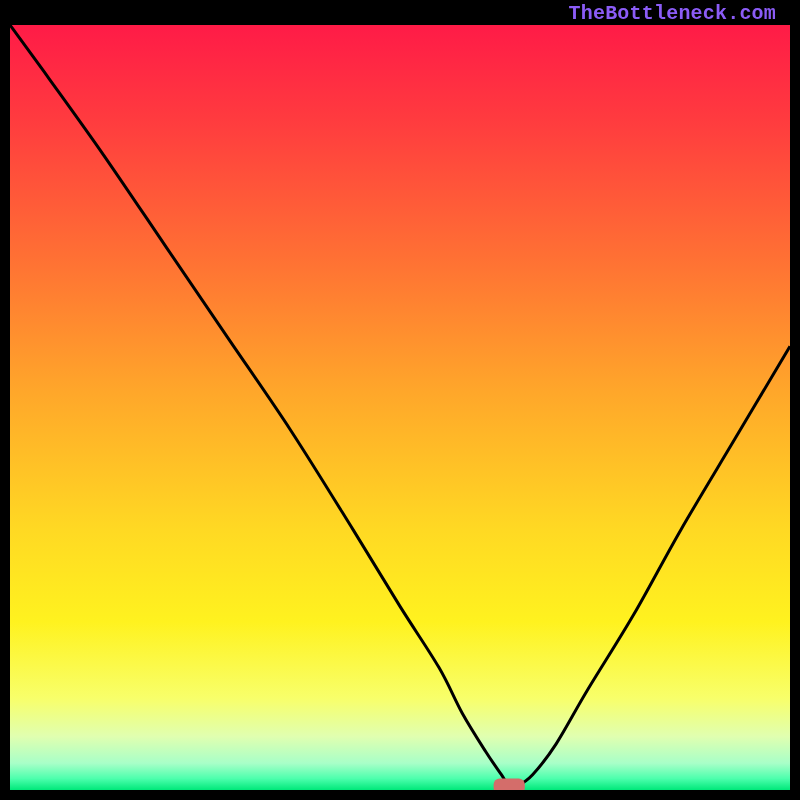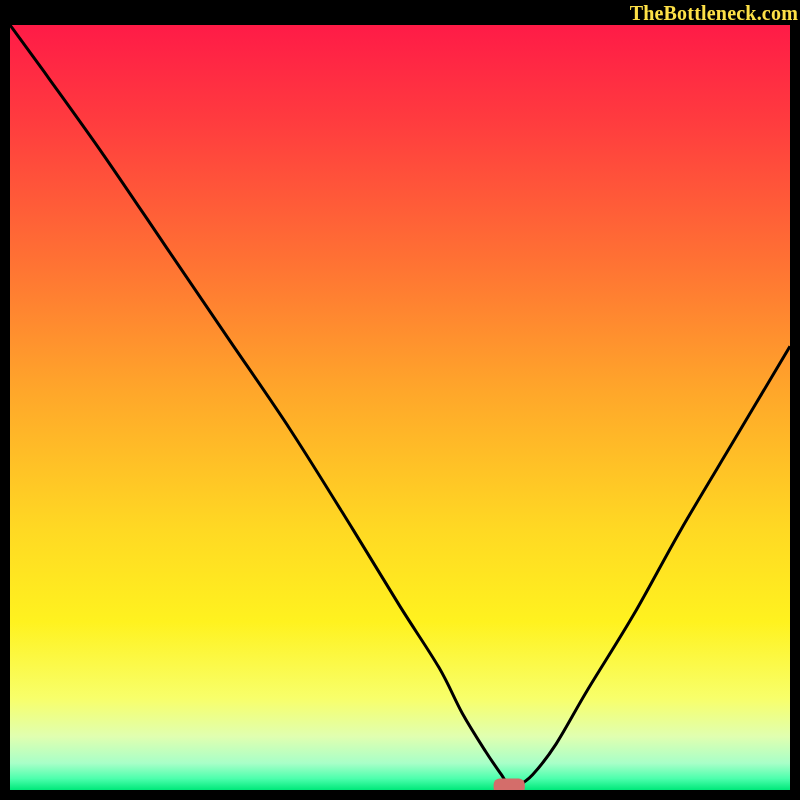--- a/index.html
+++ b/index.html
@@ -14,25 +14,25 @@
     position: absolute;
     left: 10px;
     top: 25px;
     width: 780px;
     height: 765px;
     background: #000;
   }
   .watermark {
     position: absolute;
     top: 2px;
-    right: 2px;
-    font-family: Liberation Serif, serif;
+    right: 24px;
+    font-family: Liberation Mono, monospace;
     font-size: 20px;
     font-weight: 600;
-    color: #fde047;
+    color: #8b5cf6;
     letter-spacing: 0.2px;
   }
   svg { display: block; }
 </style>
 </head>
 <body>
 
 <div class="watermark">TheBottleneck.com</div>
 
 <div class="frame">

